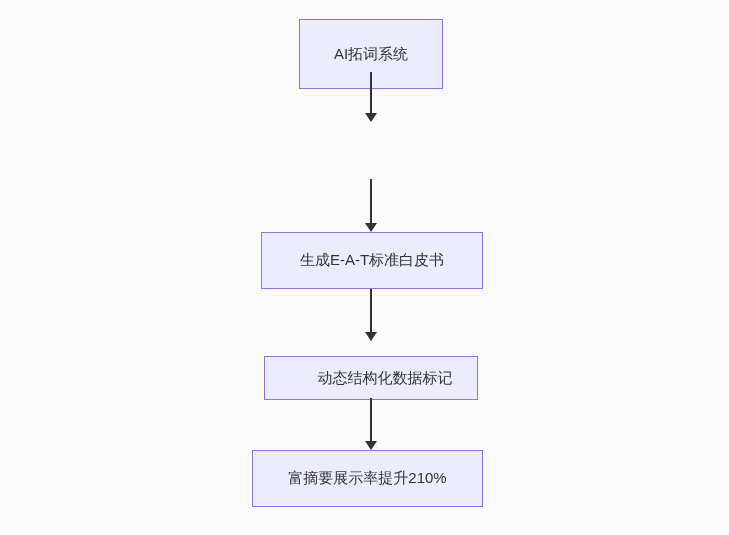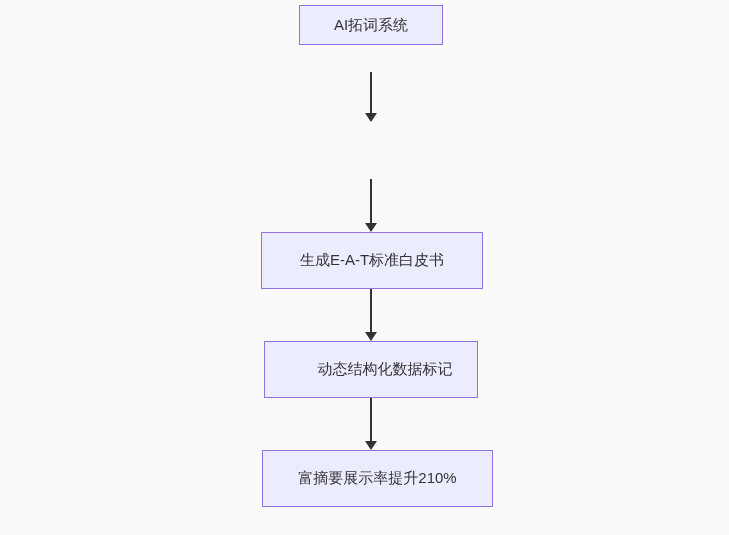--- a/index.html
+++ b/index.html
@@ -24,25 +24,25 @@
     background: #ECECFF;
     border: 1px solid #9370DB;
     color: #333333;
     font-size: 15px;
     display: flex;
     align-items: center;
     justify-content: center;
     text-align: center;
     white-space: nowrap;
   }
-  .node-1 { left: 299px; top: 5px;  width: 144px; height: 40px; }
+  .node-1 { left: 299px; top: 19px;  width: 144px; height: 70px; }
   .node-2 { left: 275px; top: 122px; width: 192px; height: 57px; }
   .node-3 { left: 261px; top: 232px; width: 222px; height: 57px; }
-  .node-4 { left: 264px; top: 341px; width: 214px; height: 57px; padding-left: 28px; }
-  .node-5 { left: 262px; top: 450px; width: 231px; height: 57px; }
+  .node-4 { left: 264px; top: 356px; width: 214px; height: 44px; padding-left: 28px; }
+  .node-5 { left: 252px; top: 450px; width: 231px; height: 57px; }
 
   .flow-edge {
     position: absolute;
     left: 365px;           
     width: 12px;
     display: flex;
     flex-direction: column;
     align-items: center;
   }
   .edge-1 { top: 72px;  height: 50px; }

